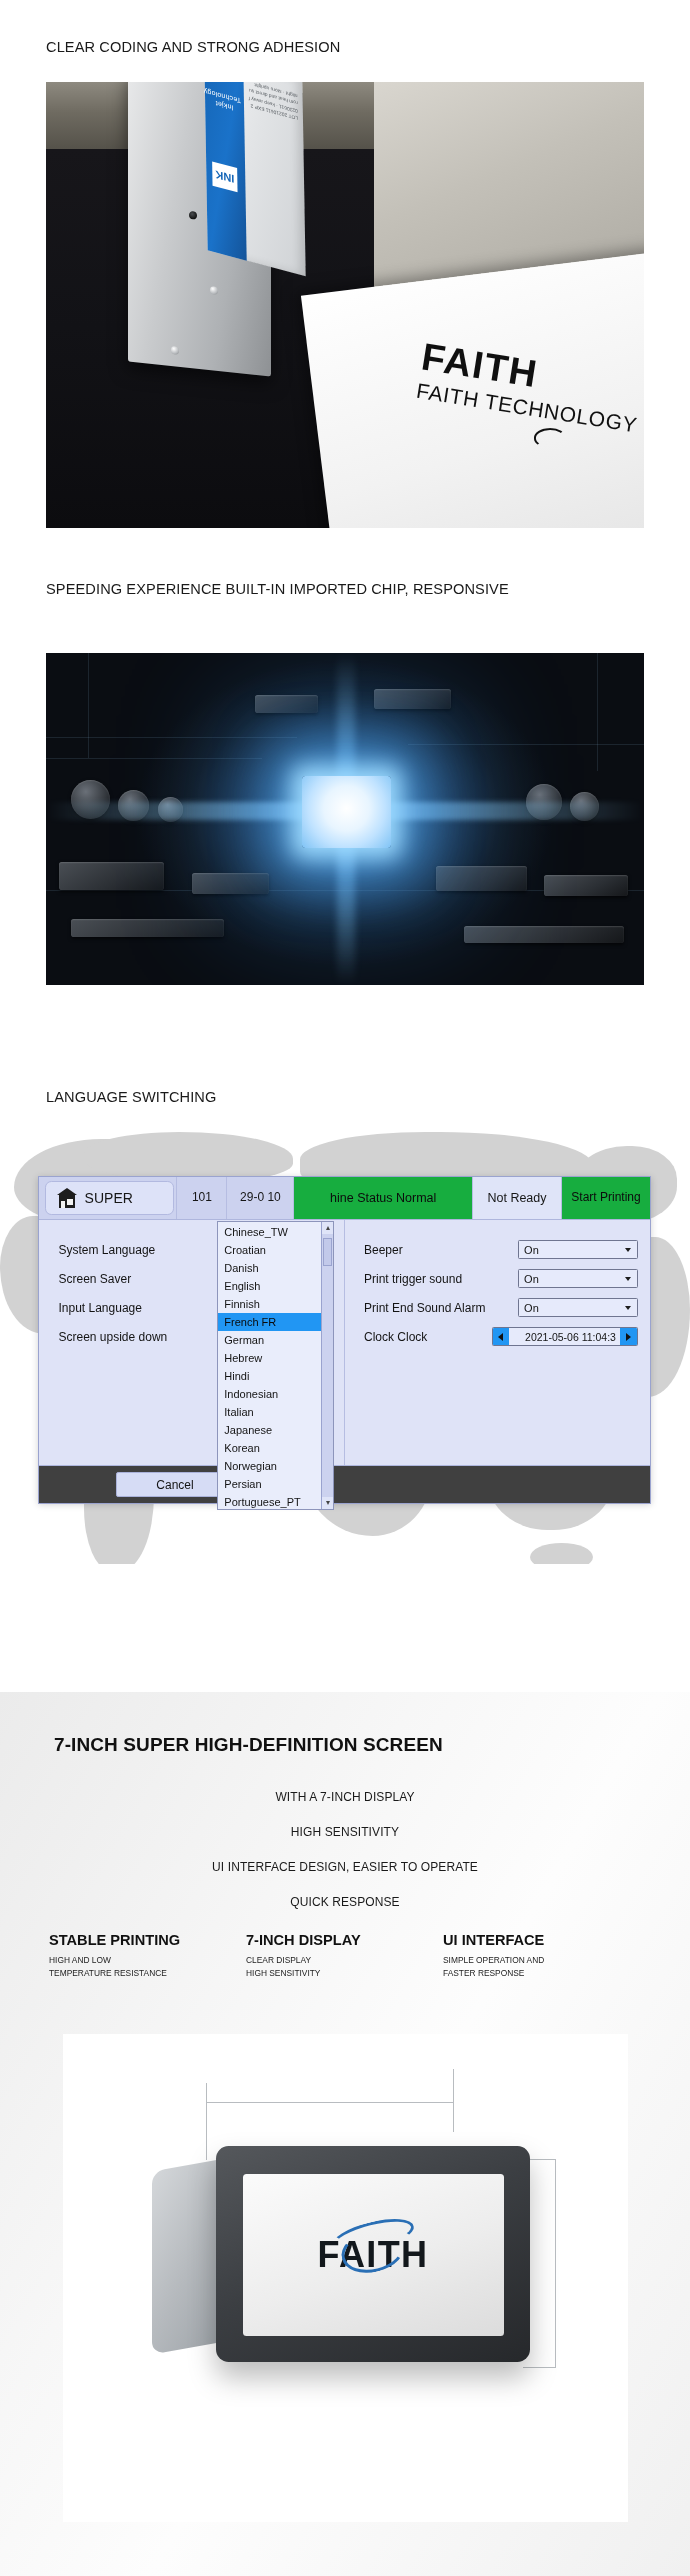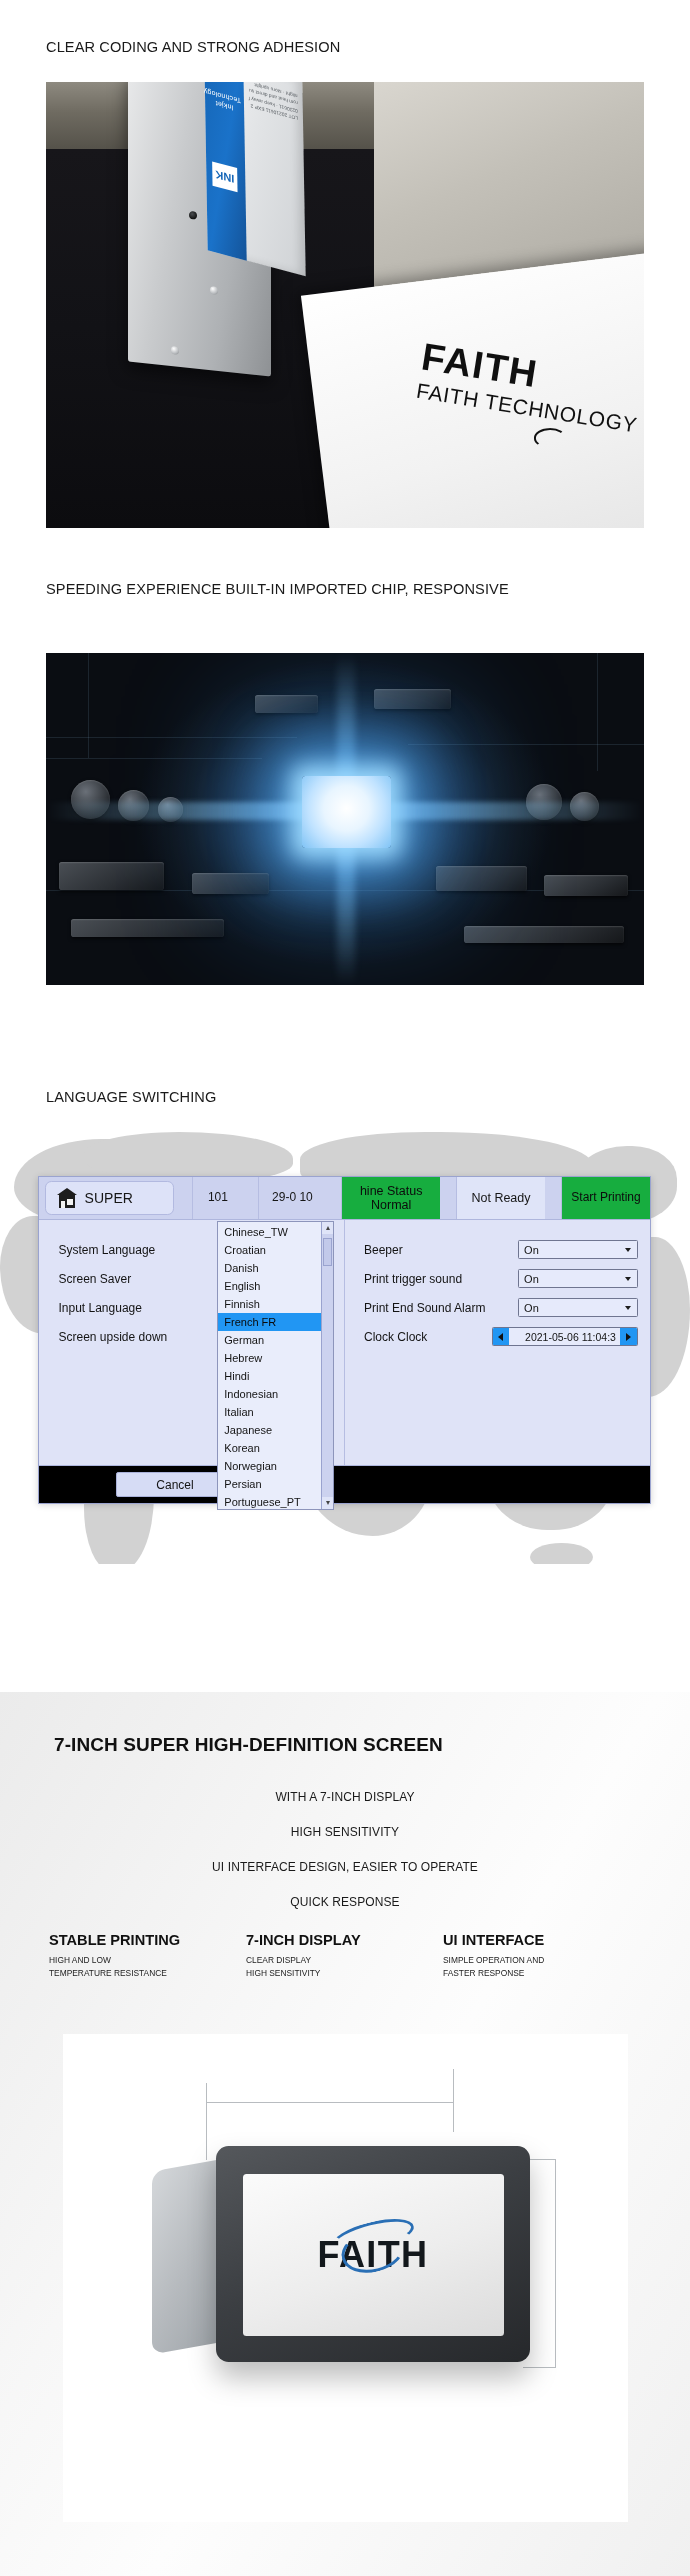--- a/index.html
+++ b/index.html
@@ -190,21 +190,20 @@
   .ico-home .door {
     position:absolute; left: 4.2px; top: 12.5px; width: 4.2px; height: 7px; background: #f2f2f2;
   }
   .hmi-menu-label { font-size: 14px; color: #161616; }
 
   .hmi-cell {
     border-left: 0.7px solid #b6bde2;
     display: flex; align-items: center; justify-content: center;
     font-size: 12px; color: #161616; text-align: center; line-height: 1.12;
     padding: 0 4.2px;
-    margin-left: 16px;
   }
   .cell-count { width: 50px; }
   .cell-date  { width: 67px; font-size: 12px; }
   .cell-status {
     flex: 1; background: #17ad3f; color: #0c0c0c; font-size: 12.5px;
     border-left: 0.7px solid #b6bde2;
   }
   .cell-ready { width: 89px; background: #dfe4f8; font-size: 12.5px; }
   .cell-print {
     width: 89px; background: #17ad3f; color: #0c0c0c; font-size: 12px;
@@ -254,21 +253,21 @@
   }
   .spin .arw.r::after {
     content:""; width:0;height:0;
     border-top: 4.2px solid transparent; border-bottom: 4.2px solid transparent;
     border-left: 5.6px solid #111;
   }
   .spin .val { flex: 1; text-align: center; white-space: nowrap; overflow: hidden; margin-left: 12px; }
 
   .hmi-bottom {
     position: absolute; left: 0; bottom: 0; width: 100%; height: 38px;
-    background: #000000; border-top: 0.7px solid #aeb6dd;
+    background: #404040; border-top: 0.7px solid #aeb6dd;
     display: flex; align-items: center;
   }
   .btn-cancel {
     margin-left: 77px; width: 118px; height: 25px;
     background: #d6dcf5; border: 0.7px solid #aab2da; border-radius: 2.1px;
     font-size: 12px; color: #141414;
     display: flex; align-items: center; justify-content: center;
   }
 
   

